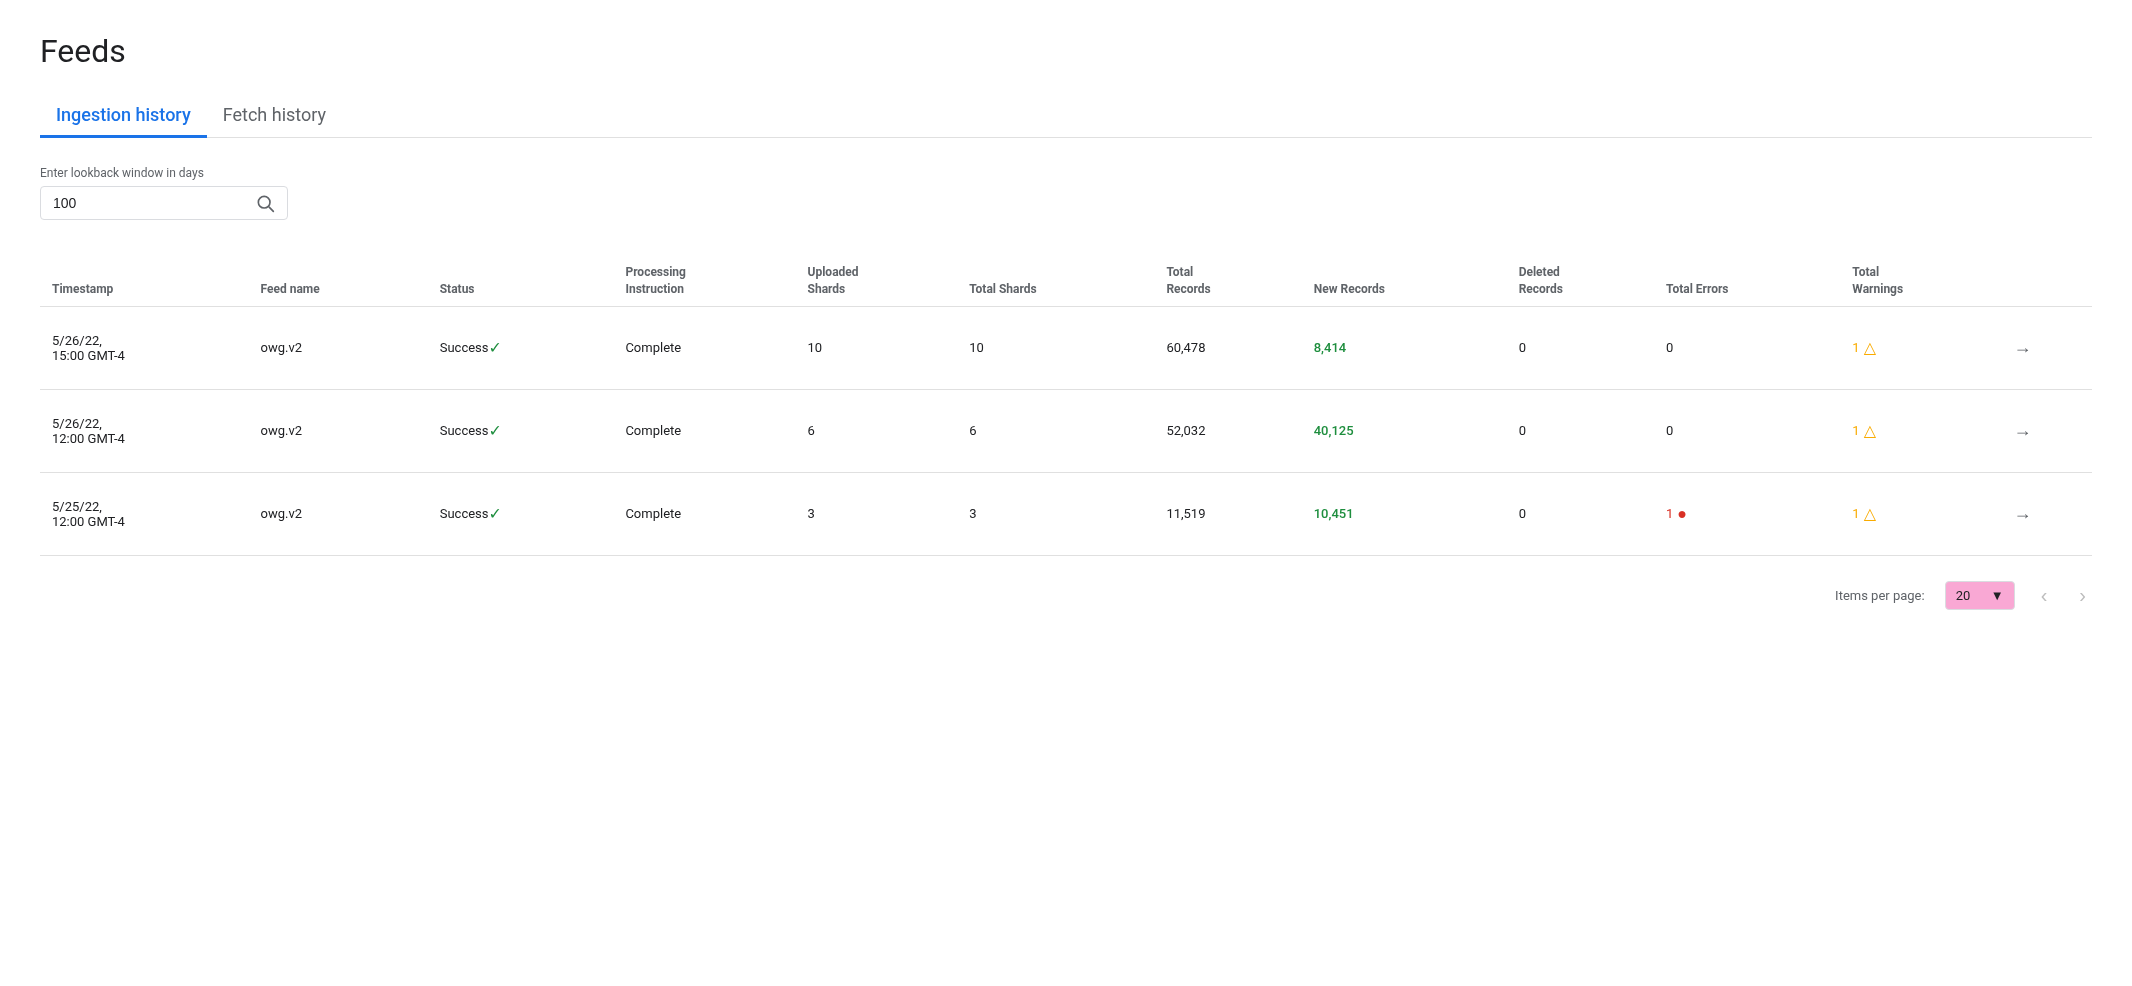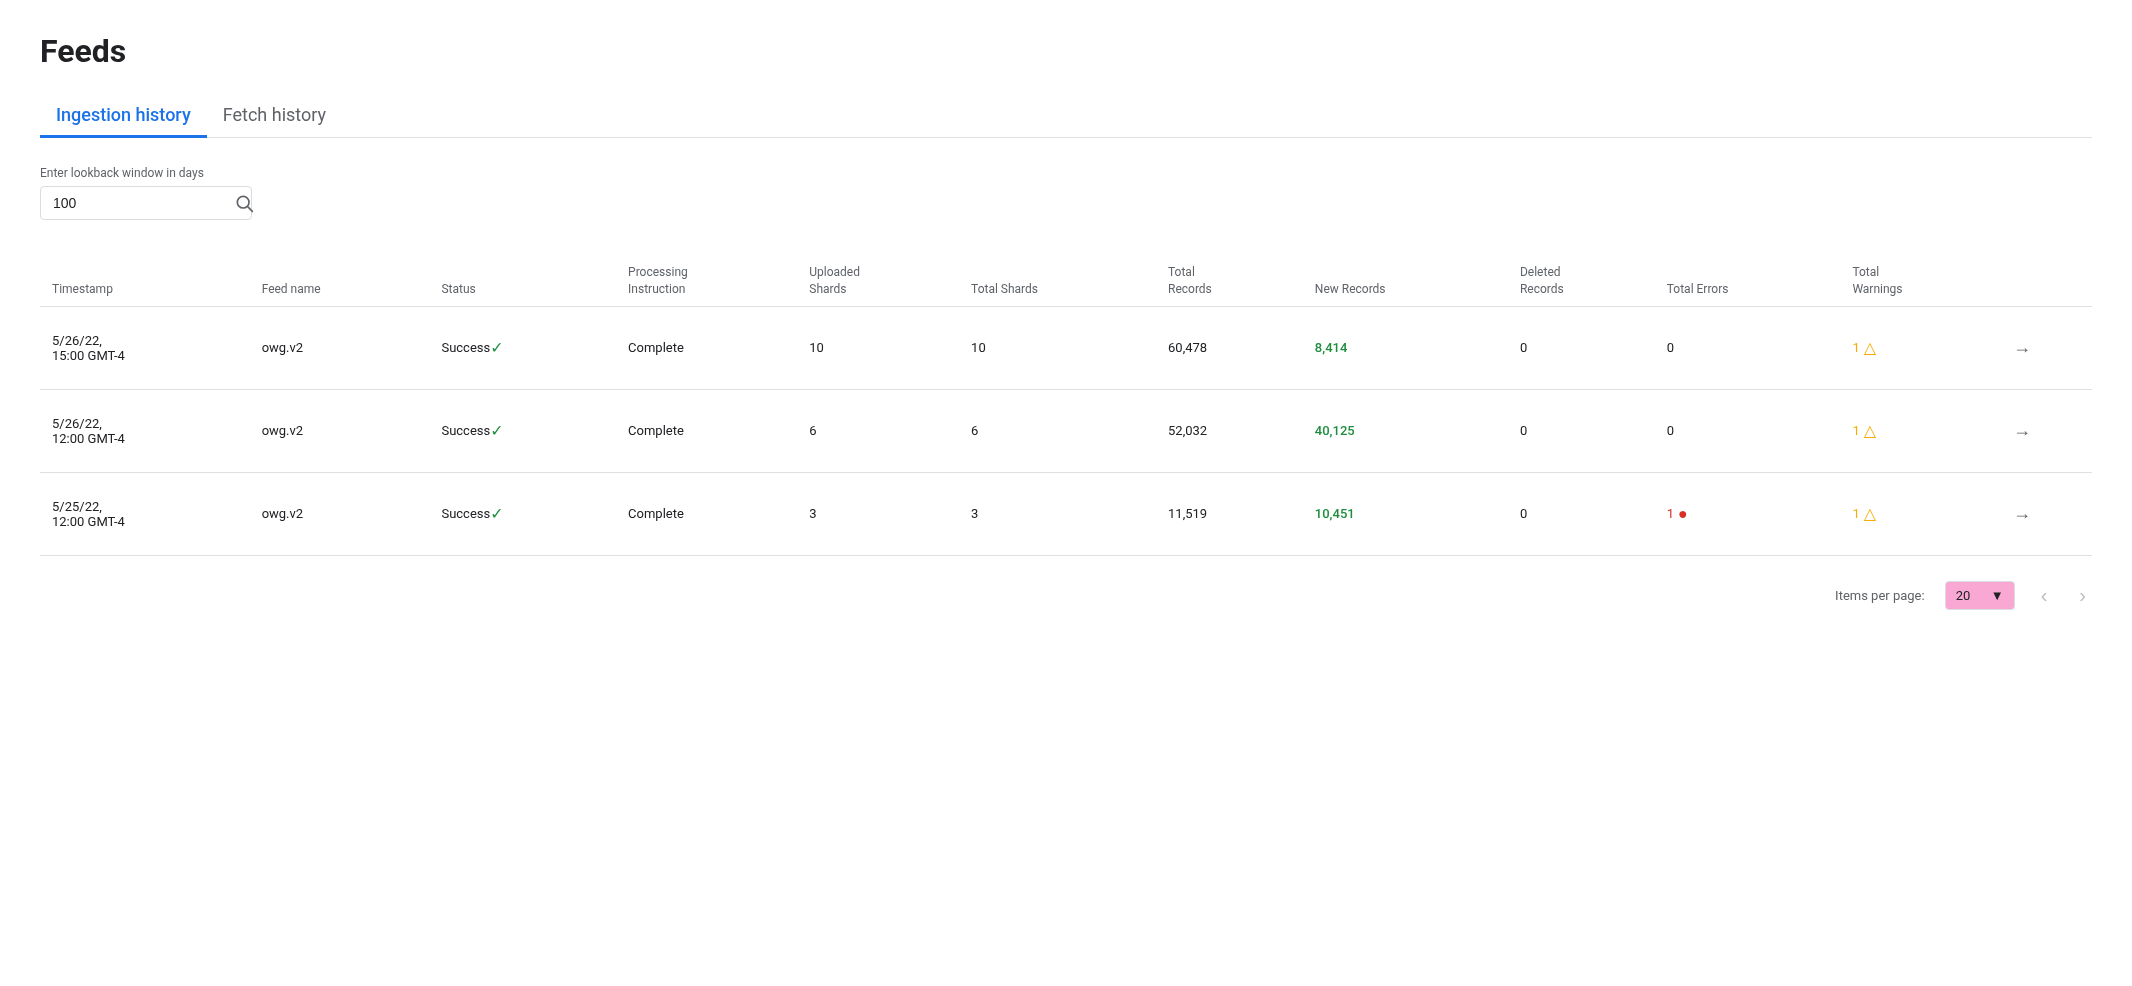--- a/index.html
+++ b/index.html
@@ -5,21 +5,21 @@
     * { box-sizing: border-box; margin: 0; padding: 0; }
     body {
       font-family: 'Google Sans', Roboto, Arial, sans-serif;
       font-size: 14px;
       color: #202124;
       background: #fff;
       padding: 32px 40px;
     }
     h1 {
       font-size: 32px;
-      font-weight: 700;
+      font-weight: 400;
       margin-bottom: 24px;
       color: #202124;
     }
     .tabs {
       display: flex;
       border-bottom: 1px solid #e0e0e0;
       margin-bottom: 28px;
     }
     .tab {
       padding: 10px 16px;
@@ -39,21 +39,21 @@
       font-size: 12px;
       color: #5f6368;
       margin-bottom: 6px;
     }
     .search-box {
       display: flex;
       align-items: center;
       border: 1px solid #dadce0;
       border-radius: 4px;
       padding: 6px 12px;
-      width: 212px;
+      width: 248px;
       margin-bottom: 36px;
     }
     .search-box input {
       border: none;
       outline: none;
       font-size: 14px;
       color: #202124;
       flex: 1;
       background: transparent;
     }
@@ -66,21 +66,21 @@
       display: flex;
       align-items: center;
     }
     table {
       width: 100%;
       border-collapse: collapse;
     }
     thead tr th {
       font-size: 12px;
       color: #5f6368;
-      font-weight: 400;
+      font-weight: 700;
       text-align: left;
       padding: 8px 12px;
       border-bottom: 1px solid #e0e0e0;
       white-space: normal;
       vertical-align: bottom;
       line-height: 1.4;
     }
     tbody tr td {
       padding: 26px 12px;
       border-bottom: 1px solid #e0e0e0;

